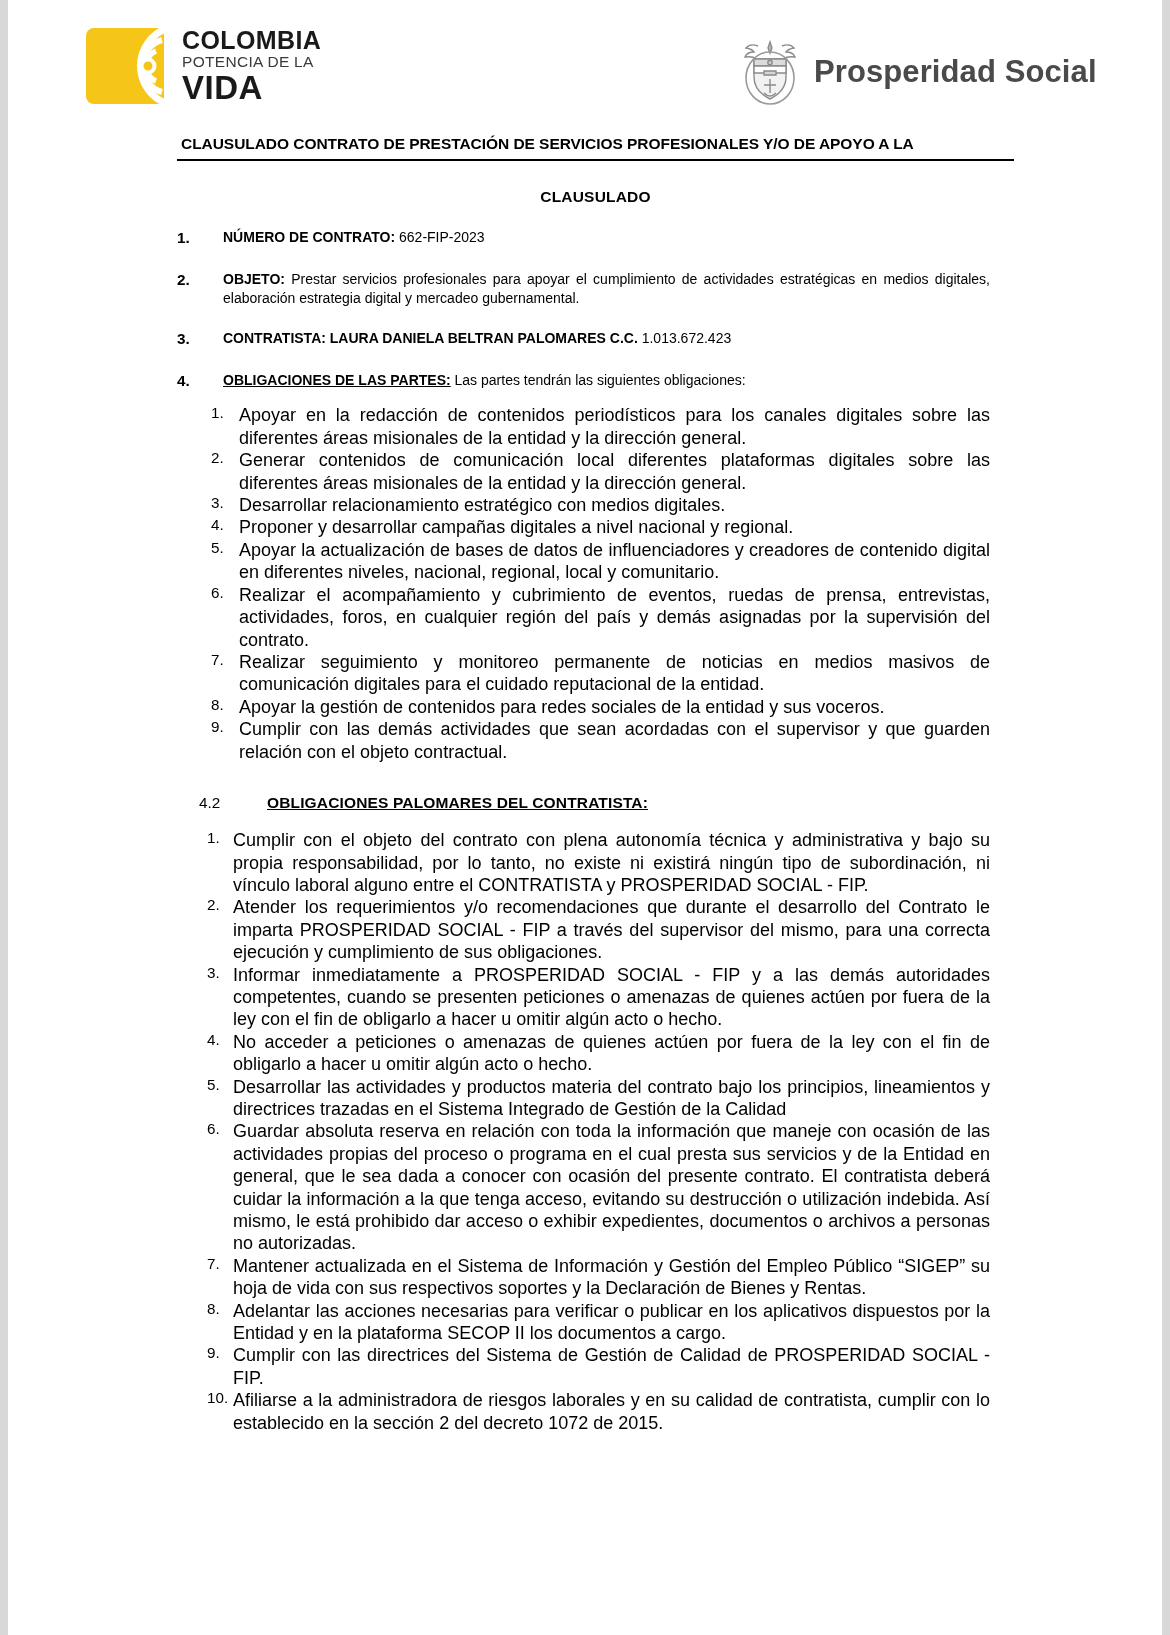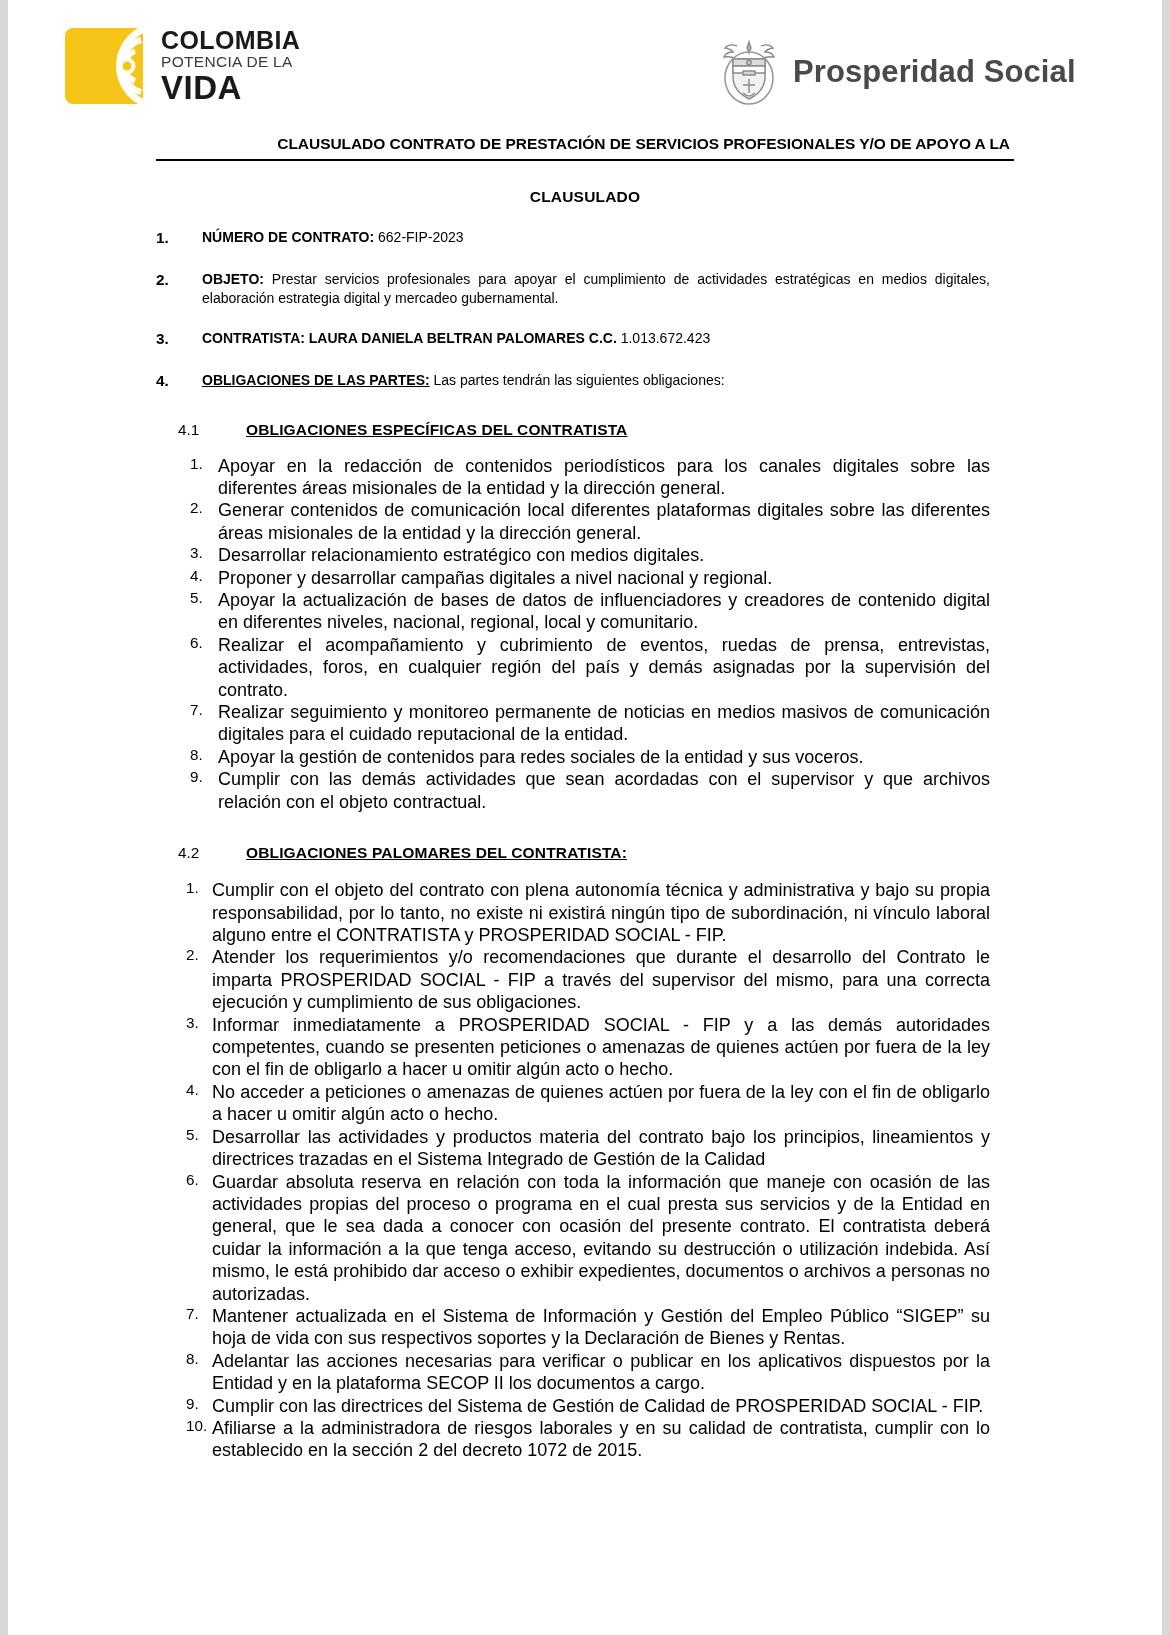--- a/index.html
+++ b/index.html
@@ -34,20 +34,21 @@
   .page::before { left: 0; }
   .page::after  { right: 0; }
 
   .sheet {
     position: absolute;
     left: 8px;
     right: 8px;
     top: 0;
     bottom: 0;
     background: #fff;
+    padding-left: 21px;
   }
 
   
   .header {
     position: relative;
     height: 128px;
   }
   .logo-colombia {
     position: absolute;
     left: 55px;
@@ -103,21 +104,21 @@
     font-size: 31px;
     font-weight: bold;
     color: #4a4a4a;
     letter-spacing: .1px;
     white-space: nowrap;
   }
 
   
   .doc-title {
     margin: 6px 152px 0 152px;
-    text-align: right;
+    text-align: left;
     font-size: 15.5px;
     font-weight: bold;
     line-height: 1.32;
     color: #000;
     letter-spacing: -0.05px;
   }
   .title-rule {
     margin: 5px 148px 0 148px;
     border: 0;
     border-top: 2.5px solid #000;
@@ -281,35 +282,31 @@
       <div class="clause">
         <div class="num">3.</div>
         <div class="txt"><b>CONTRATISTA: LAURA DANIELA BELTRAN PALOMARES C.C.</b><span> 1.013.672.423</span></div>
       </div>
 
       <div class="clause">
         <div class="num">4.</div>
         <div class="txt"><b class="u">OBLIGACIONES DE LAS PARTES:</b><span> Las partes tendrán las siguientes obligaciones:</span></div>
       </div>
 
-      <div class="subclause">
-        <div class="num">4.1</div>
-        <div class="txt">OBLIGACIONES ESPECÍFICAS DEL CONTRATISTA</div>
-      </div>
 
       <ol class="obligations specific" id="list-41">
           <li>Apoyar en la redacción de contenidos periodísticos para los canales digitales sobre las diferentes áreas misionales de la entidad y la dirección general.</li>
           <li>Generar contenidos de comunicación local diferentes plataformas digitales sobre las diferentes áreas misionales de la entidad y la dirección general.</li>
           <li>Desarrollar relacionamiento estratégico con medios digitales.</li>
           <li>Proponer y desarrollar campañas digitales a nivel nacional y regional.</li>
           <li>Apoyar la actualización de bases de datos de influenciadores y creadores de contenido digital en diferentes niveles, nacional, regional, local y comunitario.</li>
           <li>Realizar el acompañamiento y cubrimiento de eventos, ruedas de prensa, entrevistas, actividades, foros, en cualquier región del país y demás asignadas por la supervisión del contrato.</li>
           <li>Realizar seguimiento y monitoreo permanente de noticias en medios masivos de comunicación digitales para el cuidado reputacional de la entidad.</li>
           <li>Apoyar la gestión de contenidos para redes sociales de la entidad y sus voceros.</li>
-          <li>Cumplir con las demás actividades que sean acordadas con el supervisor y que archivos relación con el objeto contractual.</li>
+          <li>Cumplir con las demás actividades que sean acordadas con el supervisor y que guarden relación con el objeto contractual.</li>
         </ol>
 
       <div class="subclause">
         <div class="num">4.2</div>
         <div class="txt">OBLIGACIONES PALOMARES DEL CONTRATISTA:</div>
       </div>
 
       <ol class="obligations general tight" id="list-42">
           <li><span>Cumplir con el objeto del contrato con plena autonomía técnica y administrativa y bajo su propia responsabilidad, por lo tanto, no existe ni existirá ningún tipo de subordinación, ni vínculo laboral alguno entre el </span><b>CONTRATISTA</b><span> y </span><b>PROSPERIDAD SOCIAL - FIP</b><span>.</span></li>
           <li><span>Atender los requerimientos y/o recomendaciones que durante el desarrollo del Contrato le imparta </span><b>PROSPERIDAD SOCIAL - FIP</b><span> a través del supervisor del mismo, para una correcta ejecución y cumplimiento de sus obligaciones.</span></li>

